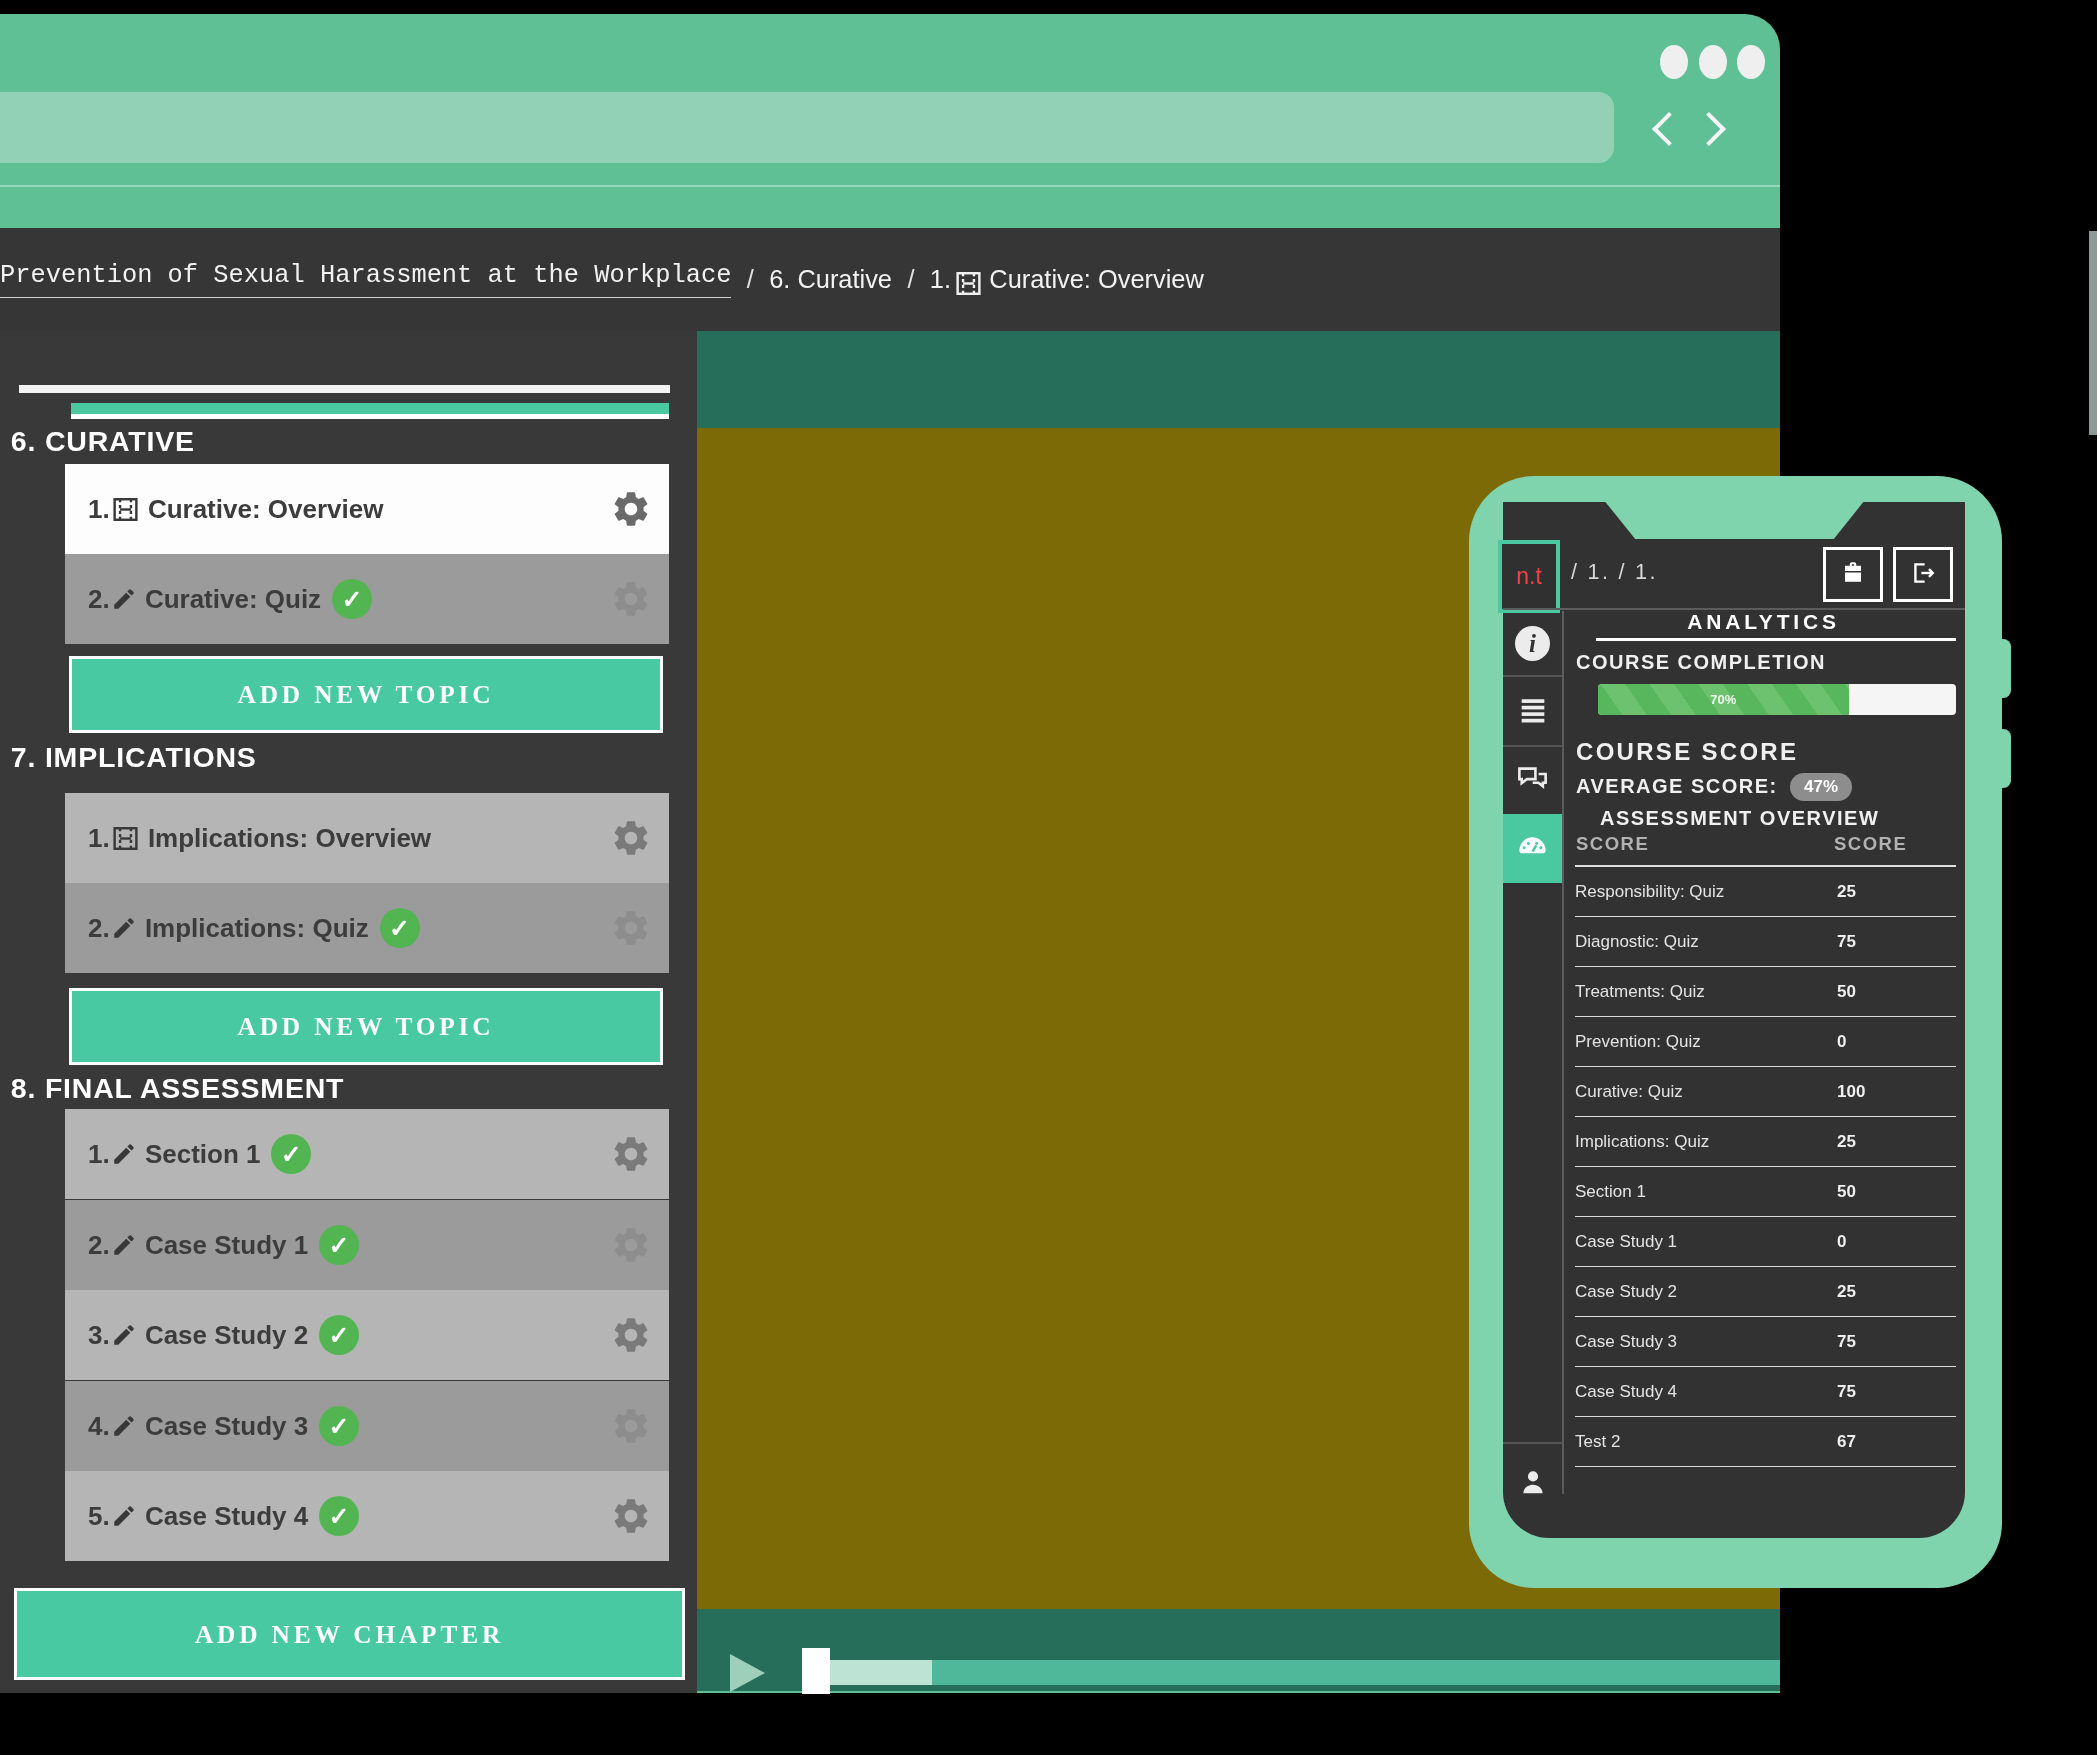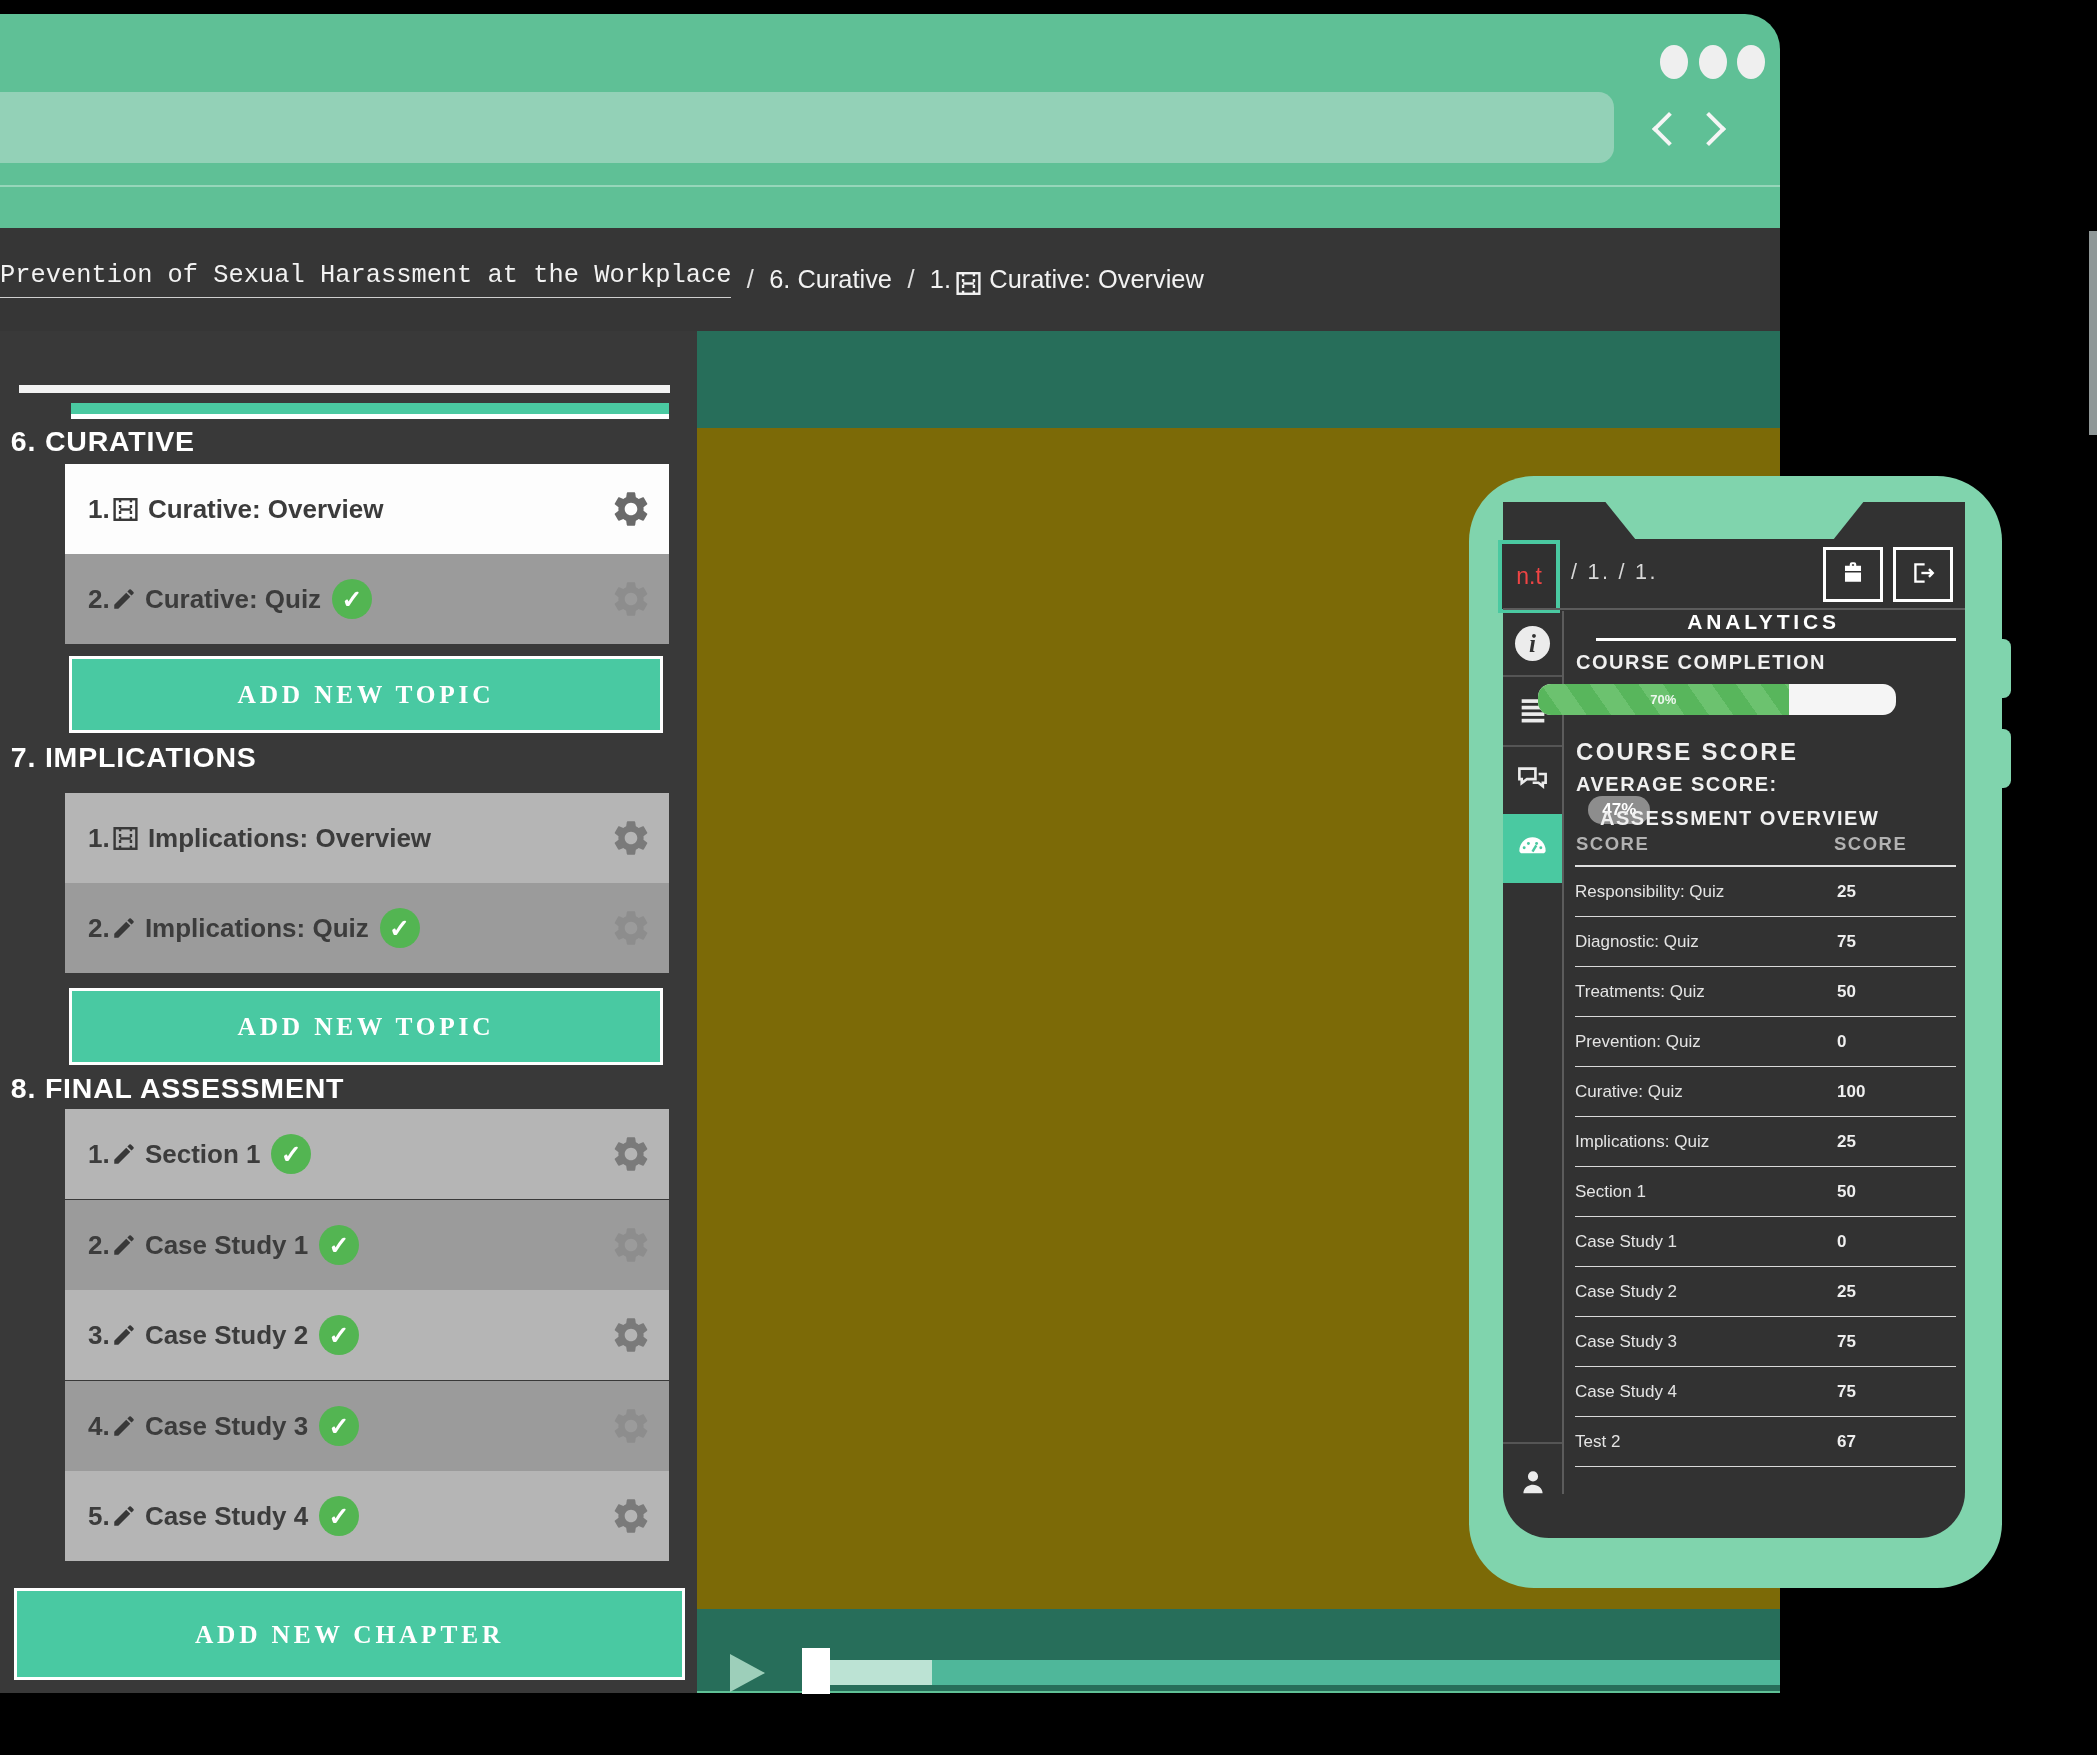--- a/index.html
+++ b/index.html
@@ -88,27 +88,27 @@
   .rail-div-h{left:1503px;width:59px;height:2.3px;background:#555;z-index:7;}
   .info-circle{width:35px;height:35px;border-radius:50%;background:#ececec;color:#333;
                font-family:"Liberation Serif",serif;font-weight:700;font-style:italic;font-size:25px;
                display:flex;align-items:center;justify-content:center;}
 
   .a-title{left:1562px;top:610px;width:403px;text-align:center;color:#fff;font-size:21px;font-weight:700;
            letter-spacing:3.8px;z-index:7;}
   .a-title-rule{left:1596px;top:638px;width:360px;height:3.1px;background:#fff;z-index:7;}
   .a-label{color:#f0f0f0;font-weight:700;z-index:7;text-align:center;}
   .completion-label{left:1576px;top:651px;font-size:20px;letter-spacing:1.5px;}
-  .completion-track{left:1538px;top:684px;width:358px;height:31px;background:#f5f5f5;border-radius:13px;
+  .completion-track{left:1598px;top:684px;width:358px;height:31px;background:#f5f5f5;border-radius:4px;
                     z-index:7;overflow:hidden;}
   .completion-fill{height:100%;background:repeating-linear-gradient(55deg,#58b65c 0 20px,#6cc26f 20px 40px);
                    display:flex;align-items:center;justify-content:center;color:#eef7ee;font-size:13px;
                    font-weight:700;}
   .score-label{left:1576px;top:738px;font-size:24px;letter-spacing:2.3px;}
-  .avg-row{left:1576px;top:773px;display:flex;align-items:flex-start;z-index:7;flex-direction:column;}
+  .avg-row{left:1576px;top:773px;display:flex;align-items:center;z-index:7;}
   .avg-label{color:#f0f0f0;font-size:20px;font-weight:700;letter-spacing:1.5px;}
   .avg-pill{margin-left:12.3px;background:#8d8d8d;color:#fff;font-size:17px;font-weight:700;
             border-radius:15.4px;padding:3.8px 14px;}
   .overview-label{left:1576px;top:807px;font-size:20px;letter-spacing:1.5px;margin-left:24px;}
   .col-head{top:833px;color:#b2b2b2;font-size:18.5px;font-weight:700;letter-spacing:1.5px;z-index:7;}
   .head-rule{left:1575px;top:865px;width:381px;height:2.3px;background:#e0e0e0;z-index:7;}
   .a-table{left:1575px;top:867px;width:381px;z-index:7;}
   .a-row{position:relative;height:49px;border-bottom:1.5px solid #d9d9d9;display:flex;align-items:center;}
   .a-name{color:#e4e4e4;font-size:17px;}
   .a-score{position:absolute;left:262px;color:#efefef;font-size:17px;font-weight:600;}

